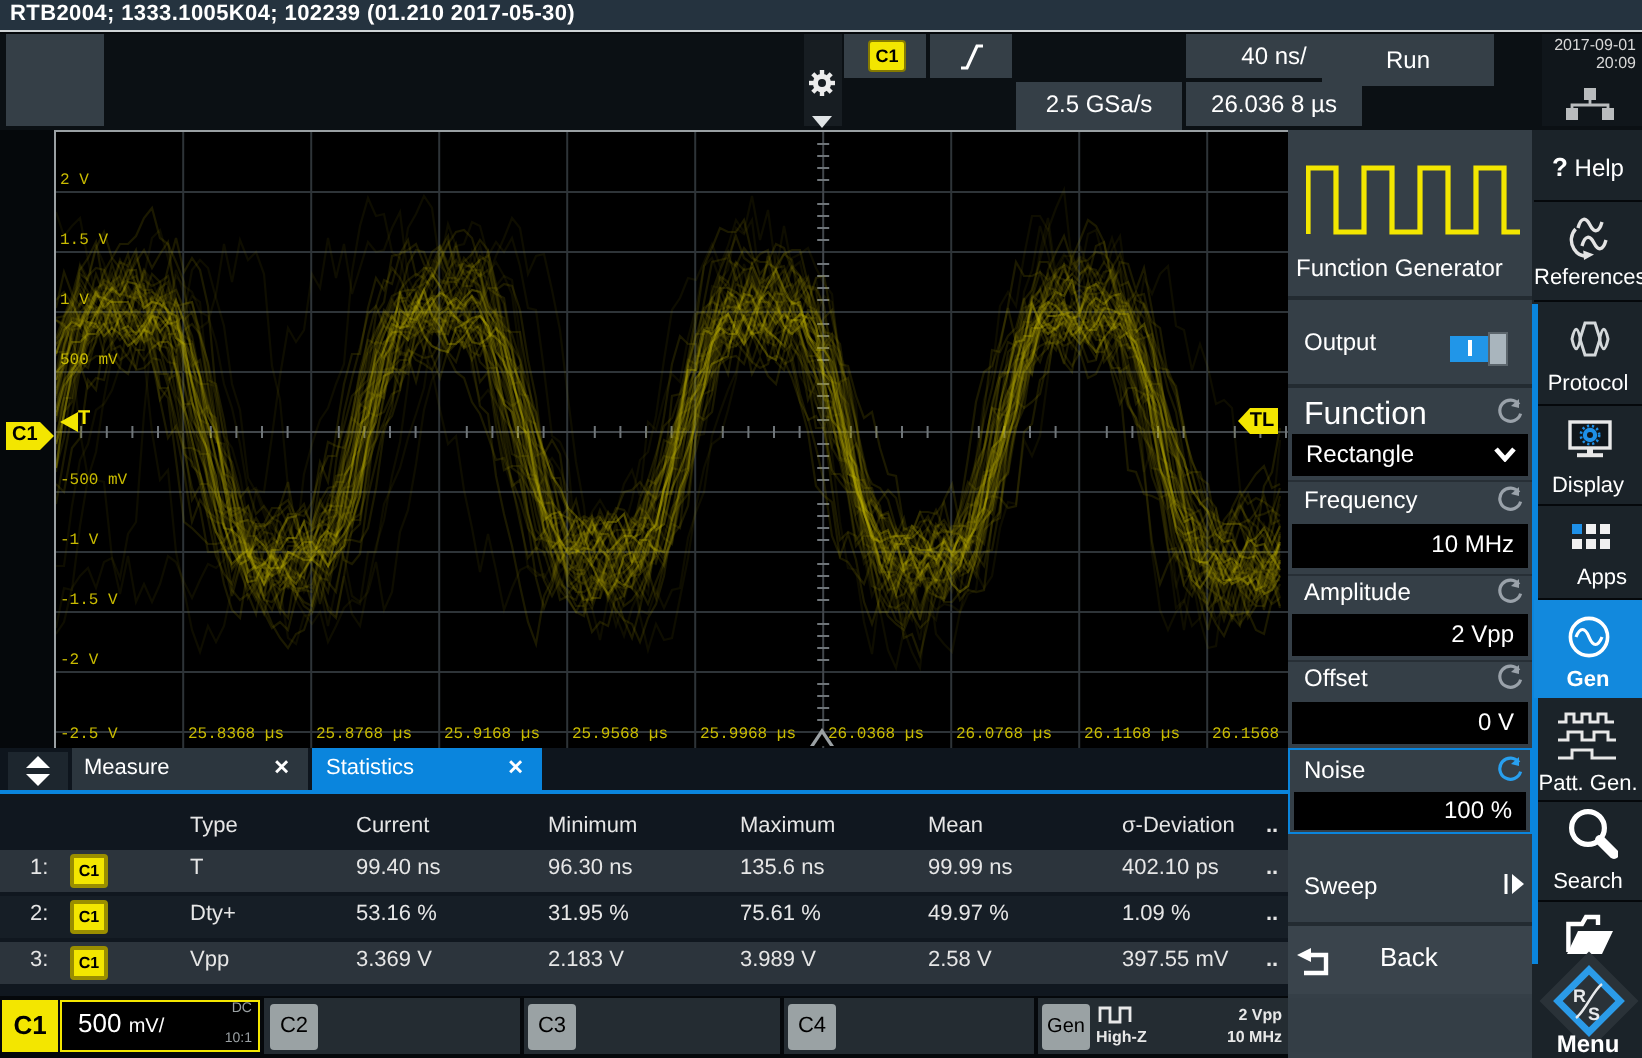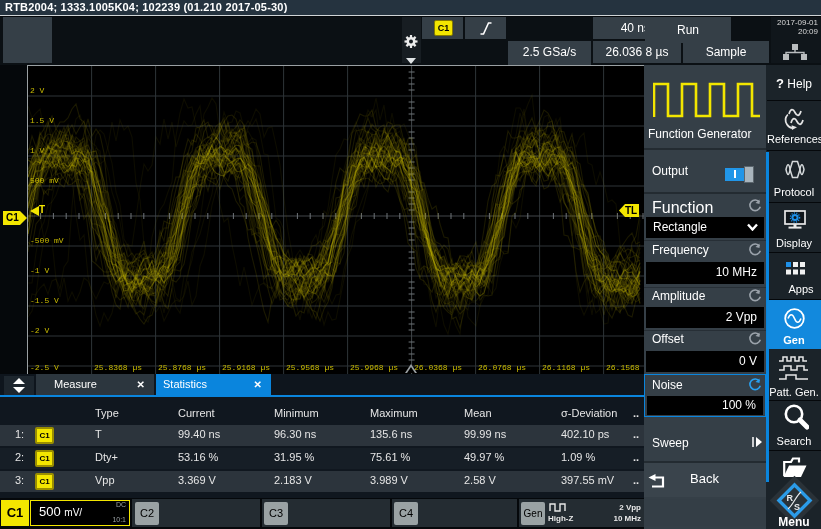--- a/index.html
+++ b/index.html
@@ -34,25 +34,24 @@
 
   <div class="cell abs" style="left:422px;top:17px;width:41px;height:22px;"></div>
   <div class="abs" style="left:434px;top:20px;width:19px;height:16px;background:#f3e600;border:1px solid #857a00;border-radius:2px;color:#000;font-size:9px;font-weight:bold;text-align:center;line-height:14px;">C1</div>
   <div class="cell abs" style="left:465px;top:17px;width:41px;height:22px;">
     <svg width="12" height="13" viewBox="0 0 12 13">
         <path d="M0.5,12 L3.5,12 L8.5,1 L11.5,1" fill="none" stroke="#fff" stroke-width="1.6"></path>
       </svg>
   </div>
   <div class="cell abs" style="left:508px;top:17px;width:83px;height:22px;font-size:12px;margin-top:44px;">Auto</div>
   <div class="cell abs" style="left:593px;top:17px;width:88px;height:22px;font-size:12px;">40 ns/</div>
-  <div class="cell abs" style="left:645px;top:17px;width:86px;height:26px;font-size:12px;">Run</div>
+  <div class="cell abs" style="left:661px;top:17px;width:86px;height:26px;font-size:12px;">Run</div>
 
   <div class="cell abs" style="left:508px;top:41px;width:83px;height:22px;font-size:12px;">2.5 GSa/s</div>
   <div class="cell abs" style="left:593px;top:41px;width:88px;height:22px;font-size:12px;">26.036 8 µs</div>
-  <div class="cell abs" style="left:683px;top:41px;width:86px;height:22px;font-size:12px;">Sample</div>
 
   <div class="abs" style="left:771px;top:17px;width:50px;height:46px;background:#10161b;"></div>
   <div class="abs" style="left:771px;top:18px;width:47px;text-align:right;color:#d8d8d8;font-size:8px;line-height:9px;">2017-09-01<br>20:09</div>
   <svg class="abs" style="left:782px;top:44px;" width="26" height="16" viewBox="0 0 26 16">
     <g fill="#b9bcbe">
         <rect x="10" y="0" width="6" height="6"></rect>
         <rect x="1" y="10" width="6" height="6"></rect>
         <rect x="19" y="10" width="6" height="6"></rect>
       </g>
     <g stroke="#b9bcbe" stroke-width="1.4" fill="none">
@@ -175,21 +174,21 @@
   <div class="abs" style="left:39px;top:204px;color:#f3e600;font-size:10px;font-weight:bold;">T</div>
 
   <div class="abs" style="left:619px;top:204px;width:20px;height:13px;background:#f3e600;clip-path:polygon(6px 0,100% 0,100% 100%,6px 100%,0 50%);color:#000;font-size:10px;font-weight:bold;line-height:13px;text-align:center;padding-left:4px;">TL</div>
 
   <div class="abs" style="left:0;top:374px;width:644px;height:21px;background:#0e151d;"></div>
   <div class="abs" style="left:4px;top:376px;width:30px;height:19px;background:#1d262e;"></div>
   <svg class="abs" style="left:12px;top:378px;" width="14" height="15" viewBox="0 0 14 15">
     <path d="M7,0 L13,6 L1,6 Z" fill="#fff"></path>
       <path d="M7,15 L13,9 L1,9 Z" fill="#fff"></path>
   </svg>
-  <div class="abs" style="left:36px;top:374px;width:118px;height:21px;background:#2c363e;color:#fff;font-size:11px;line-height:21px;"><span style="margin-left:18px;">Measure</span><span style="position:absolute;right:9px;font-size:10px;font-weight:bold;">✕</span></div>
+  <div class="abs" style="left:36px;top:374px;width:118px;height:21px;background:#2c363e;color:#fff;font-size:11px;line-height:21px;"><span style="margin-left:6px;">Measure</span><span style="position:absolute;right:9px;font-size:10px;font-weight:bold;">✕</span></div>
   <div class="abs" style="left:156px;top:374px;width:115px;height:21px;background:#0a85dd;color:#fff;font-size:11px;line-height:21px;"><span style="margin-left:7px;">Statistics</span><span style="position:absolute;right:9px;font-size:10px;font-weight:bold;">✕</span></div>
   <div class="abs" style="left:0;top:395px;width:644px;height:2px;background:#0a85dd;"></div>
 
   <div class="abs" style="left:0;top:397px;width:644px;height:101px;background:#10171f;"></div>
   <div class="abs" style="left:0;top:425px;width:644px;height:21px;background:#2c343c;"></div>
   <div class="abs" style="left:0;top:448px;width:644px;height:21px;background:#161e26;"></div>
   <div class="abs" style="left:0;top:471px;width:644px;height:21px;background:#2c343c;"></div>
   <div id="tbl" style="position:absolute;left:0;top:0;color:#e6e6e6;font-size:11px;">
 
     <div class="abs" style="left:95px;top:407px;">Type</div>

